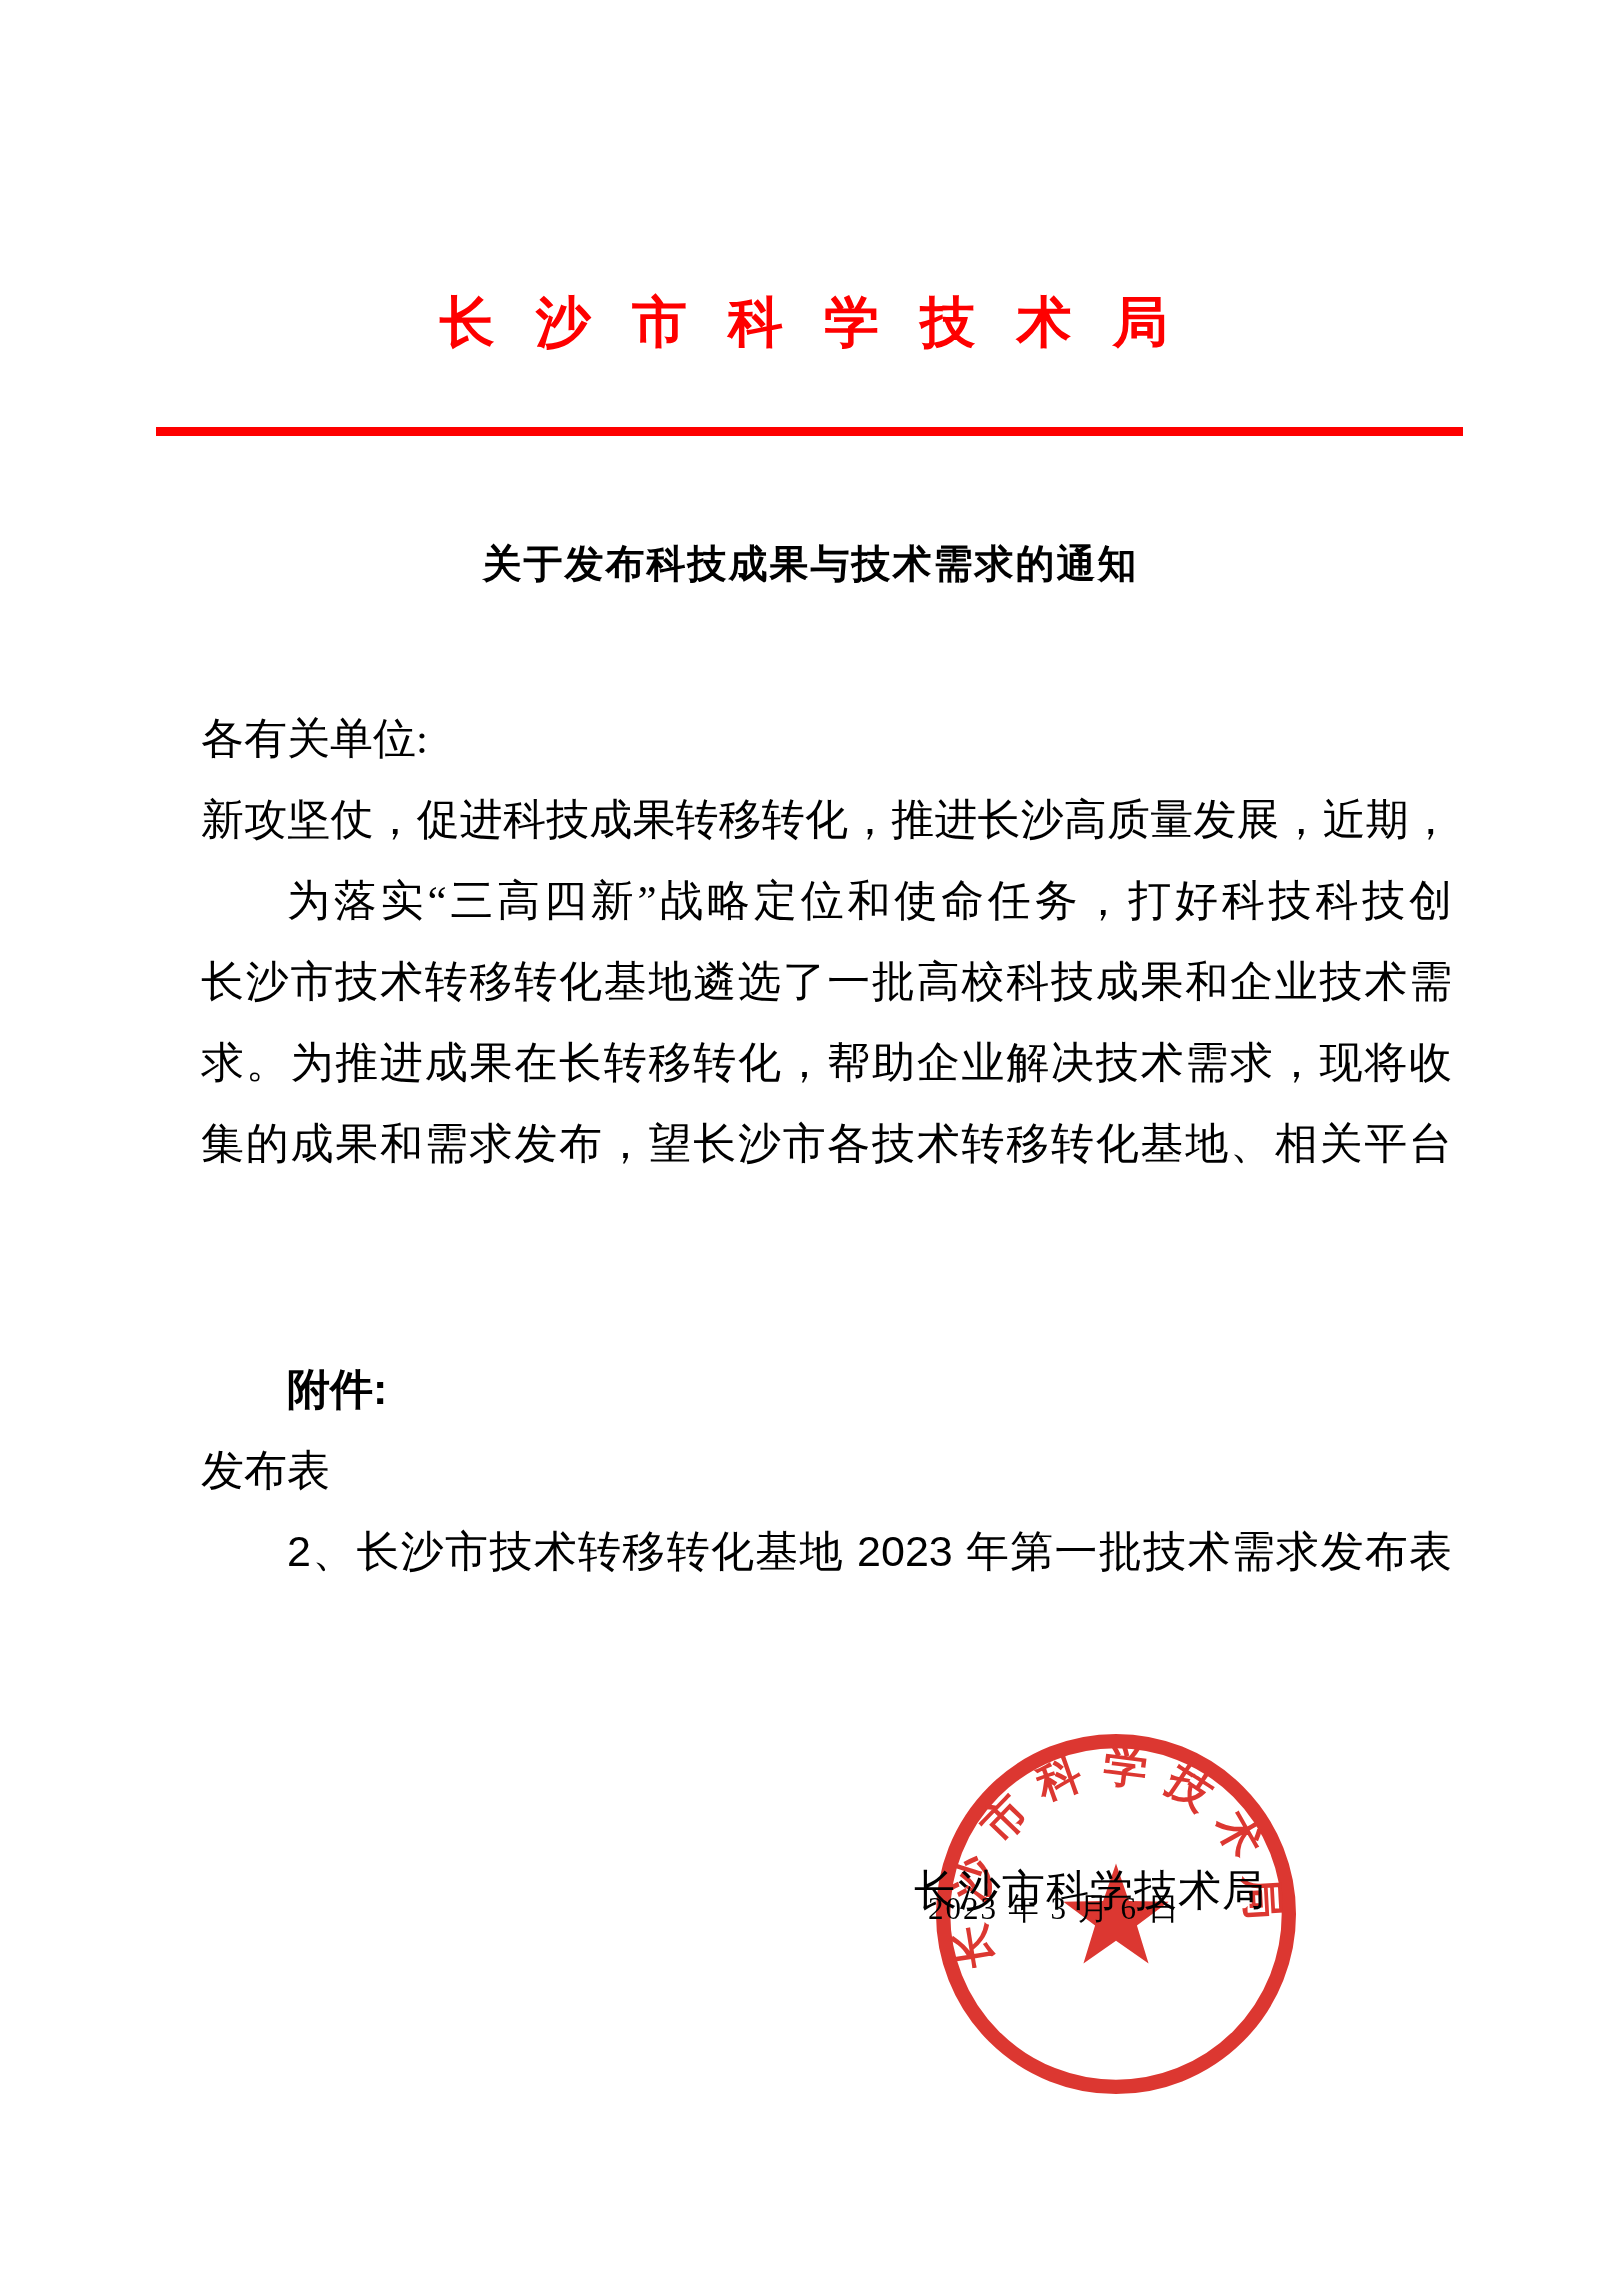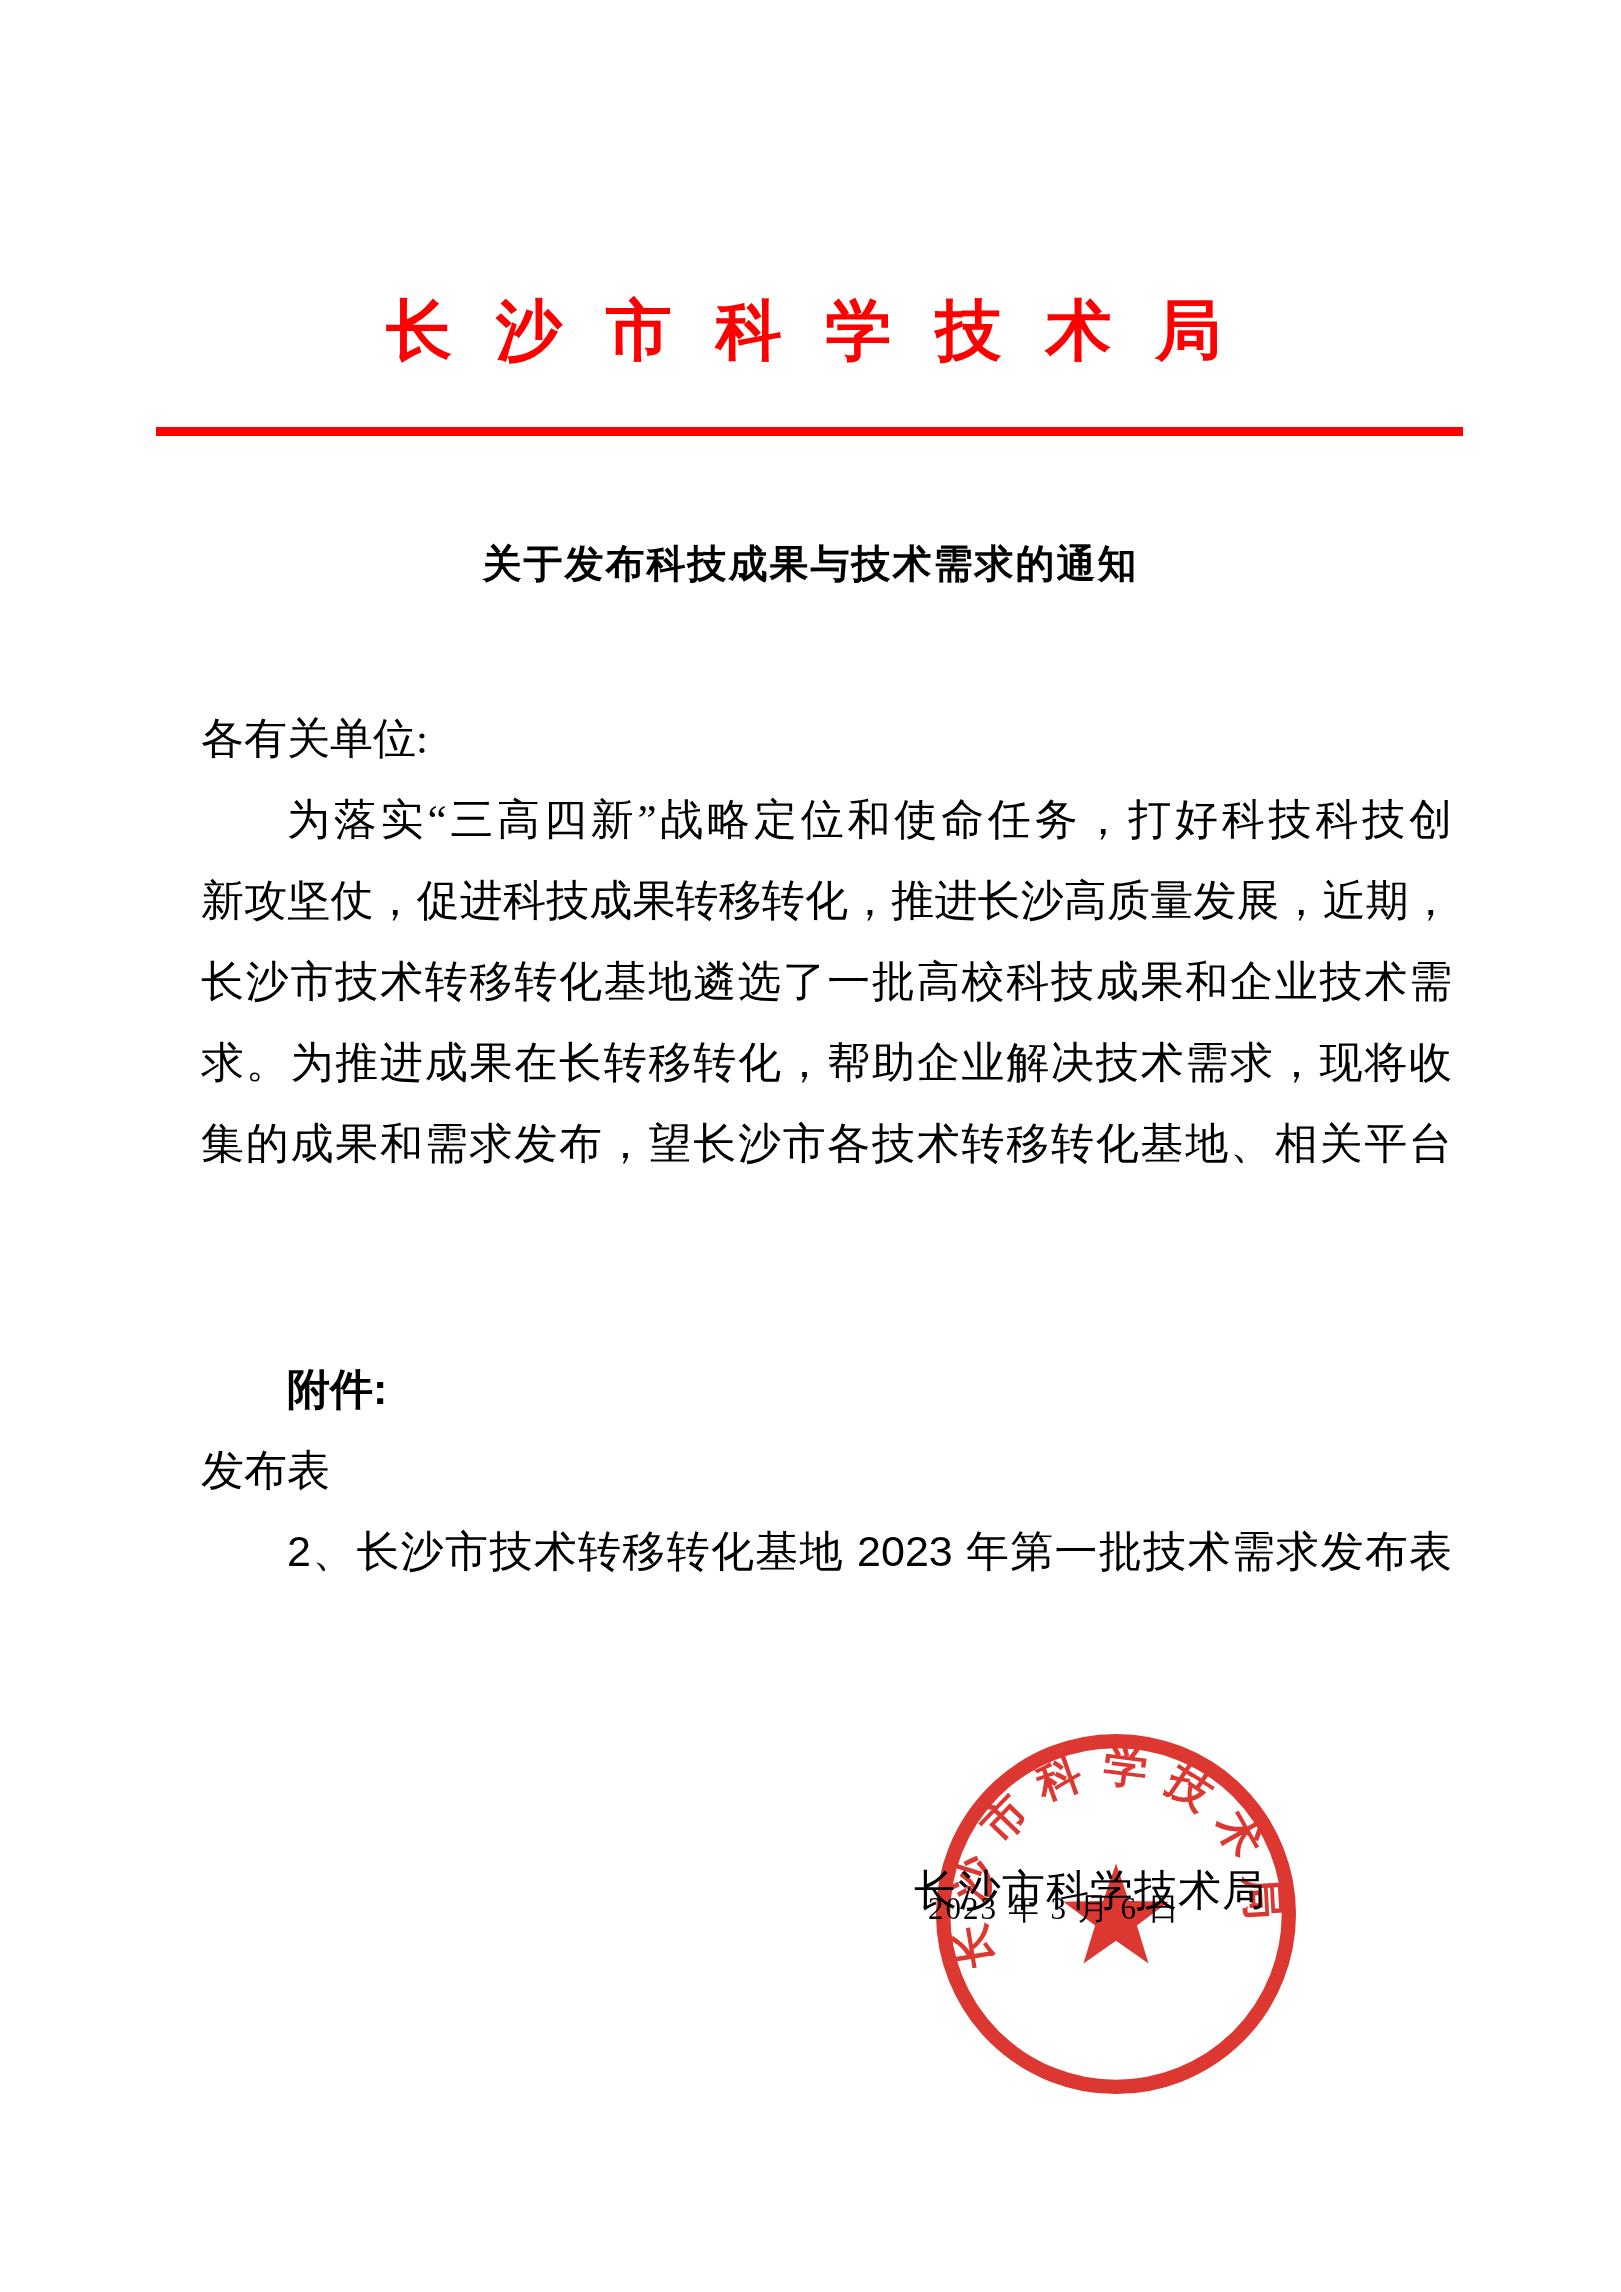--- a/index.html
+++ b/index.html
@@ -16,21 +16,21 @@
     color: #000000;
   }
 
   
   .org-title {
     position: absolute;
     top: 286px;
     left: 0;
     width: 100%;
     text-align: center;
-    font-size: 66px;
+    font-size: 55px;
     font-weight: bold;
     color: #fe0000;
     letter-spacing: 13.7px;
     white-space: nowrap;
     font-family: "Liberation Serif", serif;
   }
   .red-rule {
     position: absolute;
     top: 427px;
     left: 156px;
@@ -118,22 +118,22 @@
 </head>
 <body>
 
 <div class="org-title">长 沙 市 科 学 技 术 局</div>
 <div class="red-rule"></div>
 
 <div class="doc-title">关于发布科技成果与技术需求的通知</div>
 
 <div class="body-block">
   <div class="tline">各有关单位:</div>
+  <div class="tline just">新攻坚仗，促进科技成果转移转化，推进长沙高质量发展，近期，</div>
   <div class="tline just indent">为落实“三高四新”战略定位和使命任务，打好科技科技创</div>
-  <div class="tline just">新攻坚仗，促进科技成果转移转化，推进长沙高质量发展，近期，</div>
   <div class="tline just">长沙市技术转移转化基地遴选了一批高校科技成果和企业技术需</div>
   <div class="tline just">求。为推进成果在长转移转化，帮助企业解决技术需求，现将收</div>
   <div class="tline just">集的成果和需求发布，望长沙市各技术转移转化基地、相关平台</div>
 </div>
 
 <div class="attach-block">
   <div class="tline bold indent">附件:</div>
   <div class="tline">发布表</div>
   <div class="tline just indent">2、长沙市技术转移转化基地 2023 年第一批技术需求发布表</div>
 </div>

